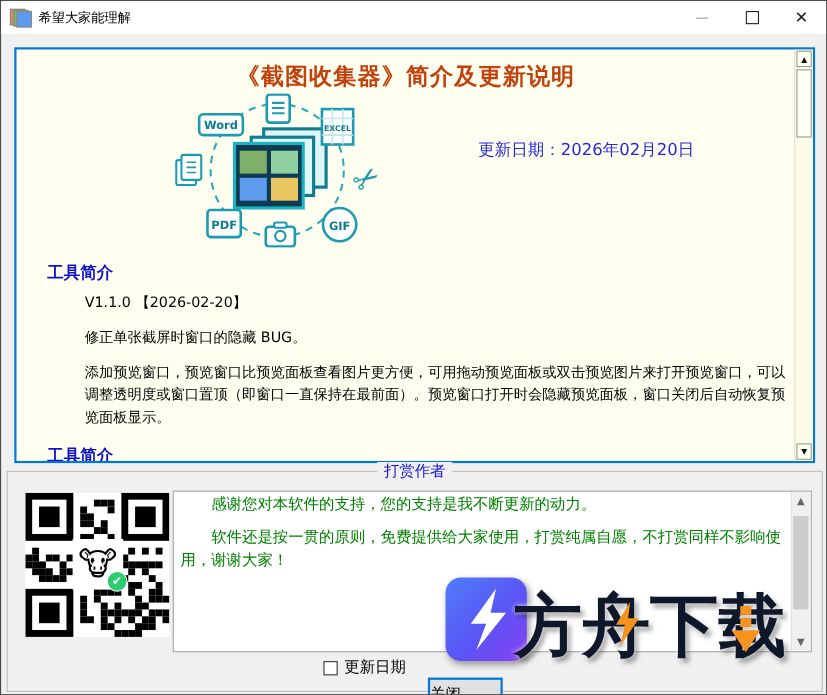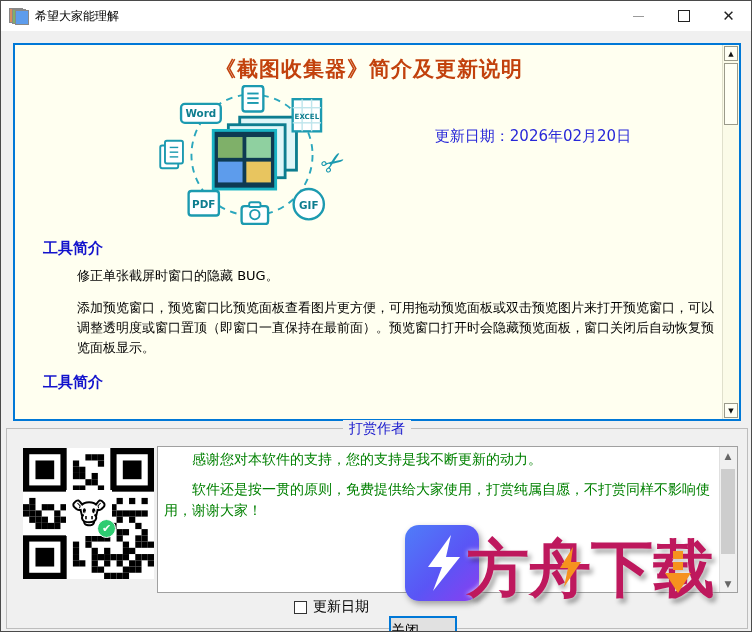--- a/index.html
+++ b/index.html
@@ -56,21 +56,21 @@
   .ta-scrollbar{position:absolute;right:0;top:0;bottom:0;width:17px;background:#f0f0f0;border-left:1px solid #e0e0e0;}
   .ta-btn{position:absolute;left:0;width:16px;height:17px;display:flex;align-items:center;justify-content:center;
           font-size:9px;color:#666;background:#f0f0f0;}
   .ta-up{top:0;} .ta-down{bottom:0;}
   .ta-thumb{position:absolute;left:1px;top:22px;width:14px;height:85px;background:#cdcdcd;}
   
   .watermark{position:absolute;left:404px;top:520px;width:345px;height:84px;pointer-events:none;z-index:5;}
   .wm-appicon{position:absolute;left:0;top:4px;width:74px;height:76px;border-radius:14px;
               background:linear-gradient(135deg,#4f7df9 0%,#5a55f5 55%,#8a3ef0 100%);
               box-shadow:2px 3px 6px rgba(0,0,0,.35);}
-  .wm-text{position:absolute;left:62px;top:6px;font-size:62px;font-weight:900;color:#be185d;
+  .wm-text{position:absolute;left:62px;top:6px;font-size:62px;font-weight:900;color:#0f172a;
            font-family:"DejaVu Sans",sans-serif;letter-spacing:0px;white-space:nowrap;
            text-shadow:0 0 5px rgba(255,255,255,.85),3px 4px 5px rgba(0,0,0,.4);}
   .wm-bolt{position:absolute;left:152px;top:26px;z-index:6;}
   .wm-arrow{position:absolute;left:258px;top:30px;z-index:6;}
   
   .footer-check{position:absolute;left:293px;top:597px;display:flex;align-items:center;font-size:14px;color:#000;}
   .check-box{width:13px;height:13px;background:#fff;border:1px solid #333;box-sizing:border-box;margin-right:6px;}
   .close-btn{position:absolute;left:388px;top:591px;width:68px;height:29px;background:#e1e1e1;
              border:2px solid #0078d7;box-sizing:border-box;font-size:14px;color:#000;
              display:flex;align-items:center;justify-content:flex-start;font-family:"DejaVu Sans",sans-serif;margin-top:24px;}
@@ -168,20 +168,21 @@
           </svg>
         </div>
 
         <div class="hero-version">
           <div class="ver-line2">更新日期：2026年02月20日</div>
         </div>
       </div>
 
       <div class="sec-heading">工具简介</div>
       <div class="body-text">
+        <p>V1.1.0 【2026-02-20】</p>
         <p>修正单张截屏时窗口的隐藏 BUG。</p>
         <p>添加预览窗口，预览窗口比预览面板查看图片更方便，可用拖动预览面板或双击预览图片来打开预览窗口，可以调整透明度或窗口置顶（即窗口一直保持在最前面）。预览窗口打开时会隐藏预览面板，窗口关闭后自动恢复预览面板显示。</p>
       </div>
 
       <div class="sec-heading">工具简介</div>
 
     </div>
 
     <div class="panel-scrollbar">
       <div class="psb-btn psb-up">▲</div>

